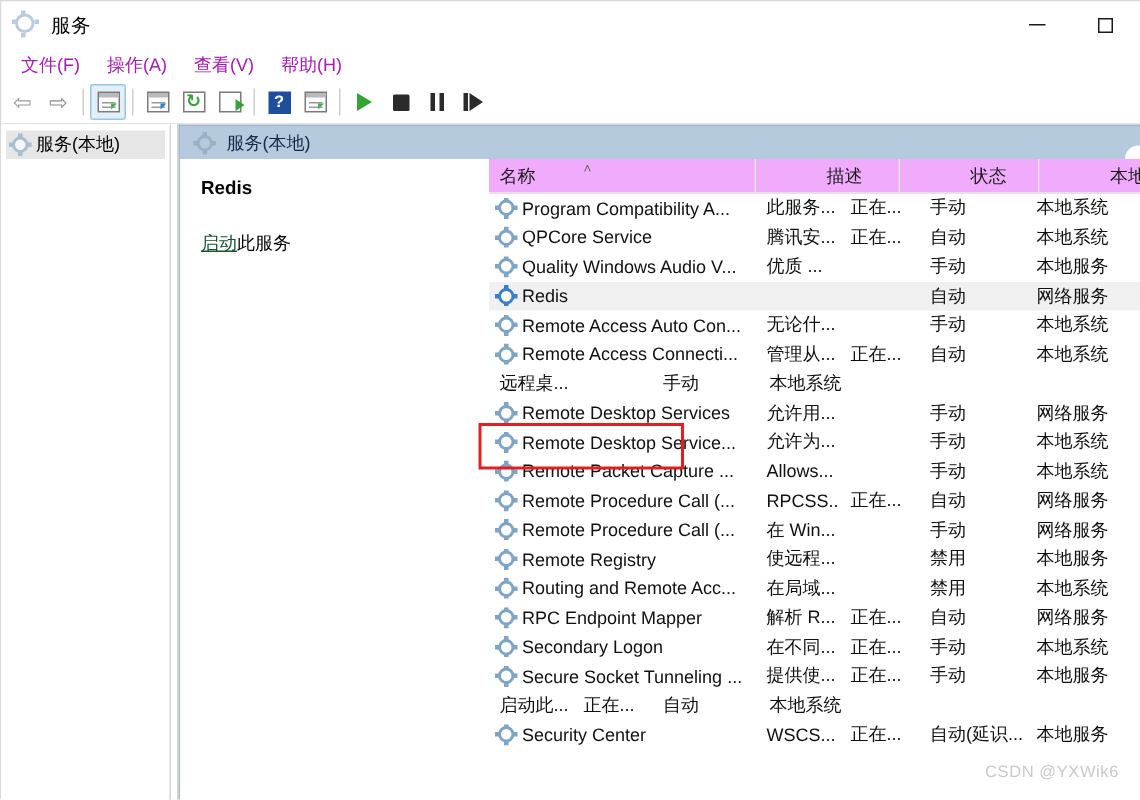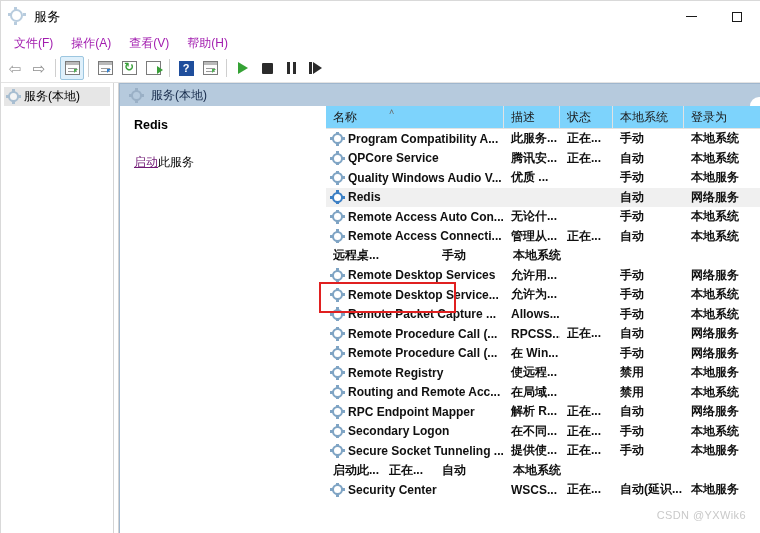--- a/index.html
+++ b/index.html
@@ -307,39 +307,40 @@
     box-sizing: border-box;
     background: #ffffff;
   }
   .detail-title {
     font-weight: bold;
     font-size: 12.5px;
     margin-bottom: 22px;
   }
   .detail-action { font-size: 12px; }
   .detail-action a {
-    color: #701a75;
+    color: #14532d;
     text-decoration: underline;
     cursor: pointer;
   }
 
   
   .list-pane {
     flex: 1 1 auto;
     position: relative;
     background: #ffffff;
     overflow: hidden;
   }
   .list-header {
     display: flex;
     height: 22px;
     align-items: stretch;
-    background: #7dd3fc;
+    background: #f0abfc;
     border-bottom: 1px solid #e2e2e2;
     font-size: 12px;
+    gap: 40px;
   }
   .hcell {
     display: flex;
     align-items: center;
     box-sizing: border-box;
     padding-left: 7px;
     border-right: 1px solid #e2e2e2;
     position: relative;
     white-space: nowrap;
     color: #1b1b1b;
@@ -359,21 +360,20 @@
   .c-start  { width: 71px;  flex: 0 0 71px; }
   .c-logon  { width: 70px;  flex: 0 0 70px; }
 
   .row {
     display: flex;
     height: 19.5px;
     align-items: center;
     font-size: 12px;
     color: #101010;
     white-space: nowrap;
-    font-weight: bold;
   }
   .row.selected { background: #f0f0f0; }
   .cell {
     box-sizing: border-box;
     padding-left: 7px;
     overflow: hidden;
     text-overflow: clip;
     white-space: nowrap;
   }
   .cell.name {

